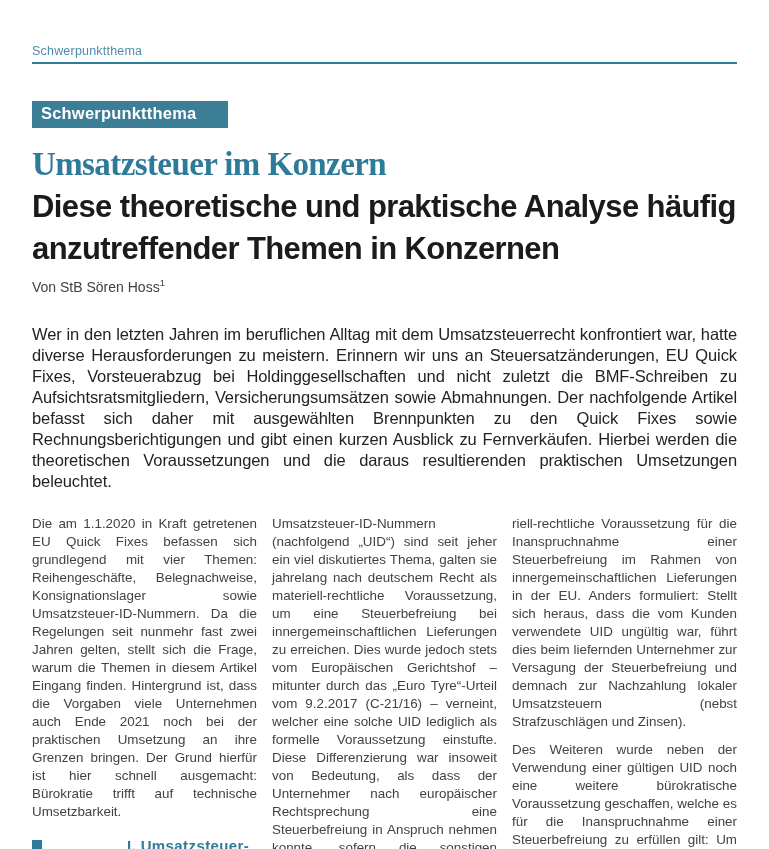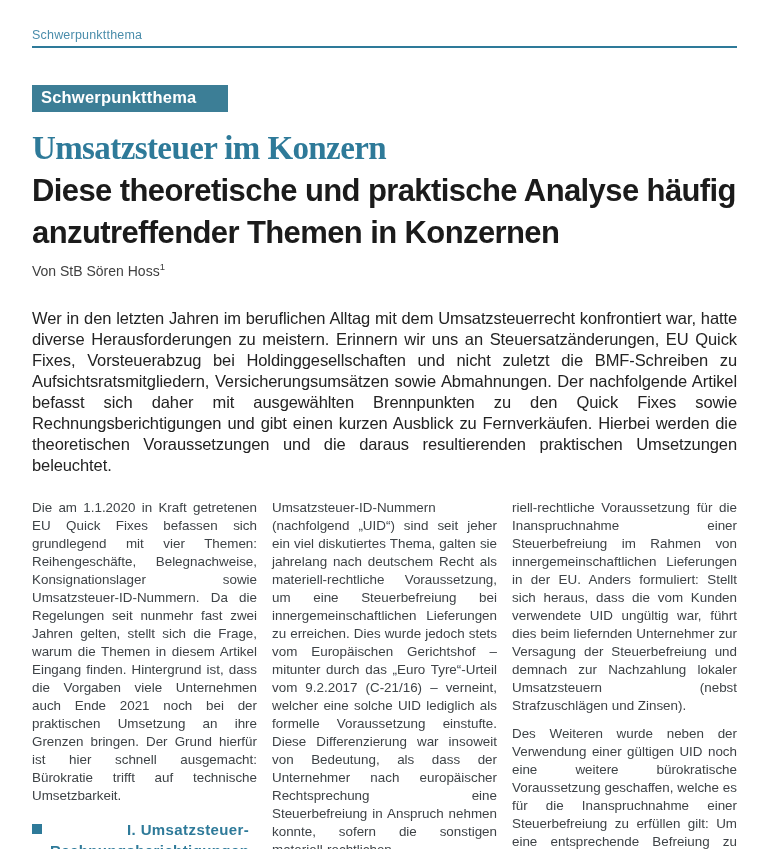--- a/index.html
+++ b/index.html
@@ -4,21 +4,21 @@
 <style>
   * { box-sizing: border-box; }
   html, body { margin: 0; padding: 0; background: #ffffff; }
   .page {
     position: relative;
     width: 769px;
     height: 849px;
     background: #ffffff;
     overflow: hidden;
     font-family: "Liberation Sans", sans-serif;
-    padding: 0 32px;
+    padding: 16px 32px;
   }
   .kicker {
     display: block;
     padding-top: 28px;
     color: #4a8dab;
     font-size: 12.5px;
     letter-spacing: 0.2px;
   }
   .rule {
     margin-top: 4px;

